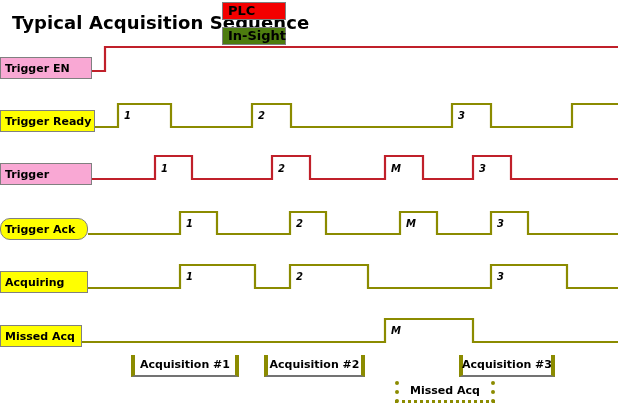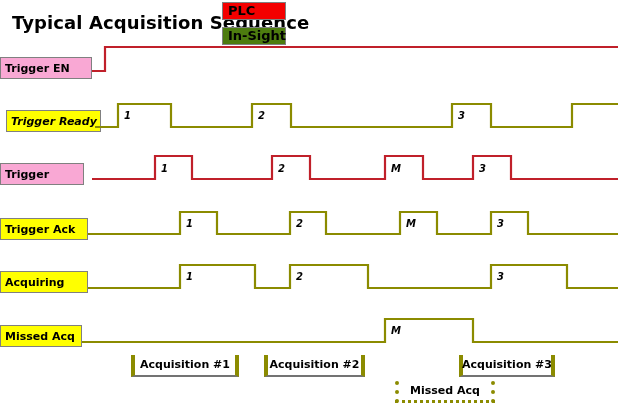--- a/index.html
+++ b/index.html
@@ -113,23 +113,23 @@
 <body>
 
 <div id="diagram">
 
   <div class="title">Typical Acquisition Sequence</div>
 
   <div class="legend-chip chip-plc">PLC</div>
   <div class="legend-chip chip-insight">In-Sight</div>
 
   <div class="sig-label lbl-red" style="left:0px; top:57px;  width:92px;">Trigger EN</div>
-  <div class="sig-label lbl-yellow" style="left:6px; top:110px; width:95px;font-style:italic;">Trigger Ready</div>
-  <div class="sig-label lbl-red" style="left:0px; top:163px; width:84px;">Trigger</div>
-  <div class="sig-label lbl-yellow" style="left:0px; top:218px; width:88px;">Trigger Ack</div>
+  <div class="sig-label lbl-yellow" style="left:0px; top:110px; width:95px;">Trigger Ready</div>
+  <div class="sig-label lbl-red" style="left:0px; top:163px; width:92px;">Trigger</div>
+  <div class="sig-label lbl-yellow" style="left:0px; top:218px; width:88px;border-radius:10px;">Trigger Ack</div>
   <div class="sig-label lbl-yellow" style="left:0px; top:271px; width:88px;">Acquiring</div>
   <div class="sig-label lbl-yellow" style="left:0px; top:325px; width:82px;">Missed Acq</div>
 
   <svg class="wave" viewBox="0 0 622 406" width="622" height="406">
 
     <polyline fill="none" stroke="#c0202a" stroke-width="2.2" stroke-linejoin="miter" points="92,71 105,71 105,47 618,47"></polyline>
 
     <polyline fill="none" stroke="#8b8b00" stroke-width="2.2" stroke-linejoin="miter" points="95,127 118,127 118,104 171,104 171,127 252,127 252,104 291,104
               291,127 452,127 452,104 491,104 491,127 572,127 572,104 618,104"></polyline>
 

